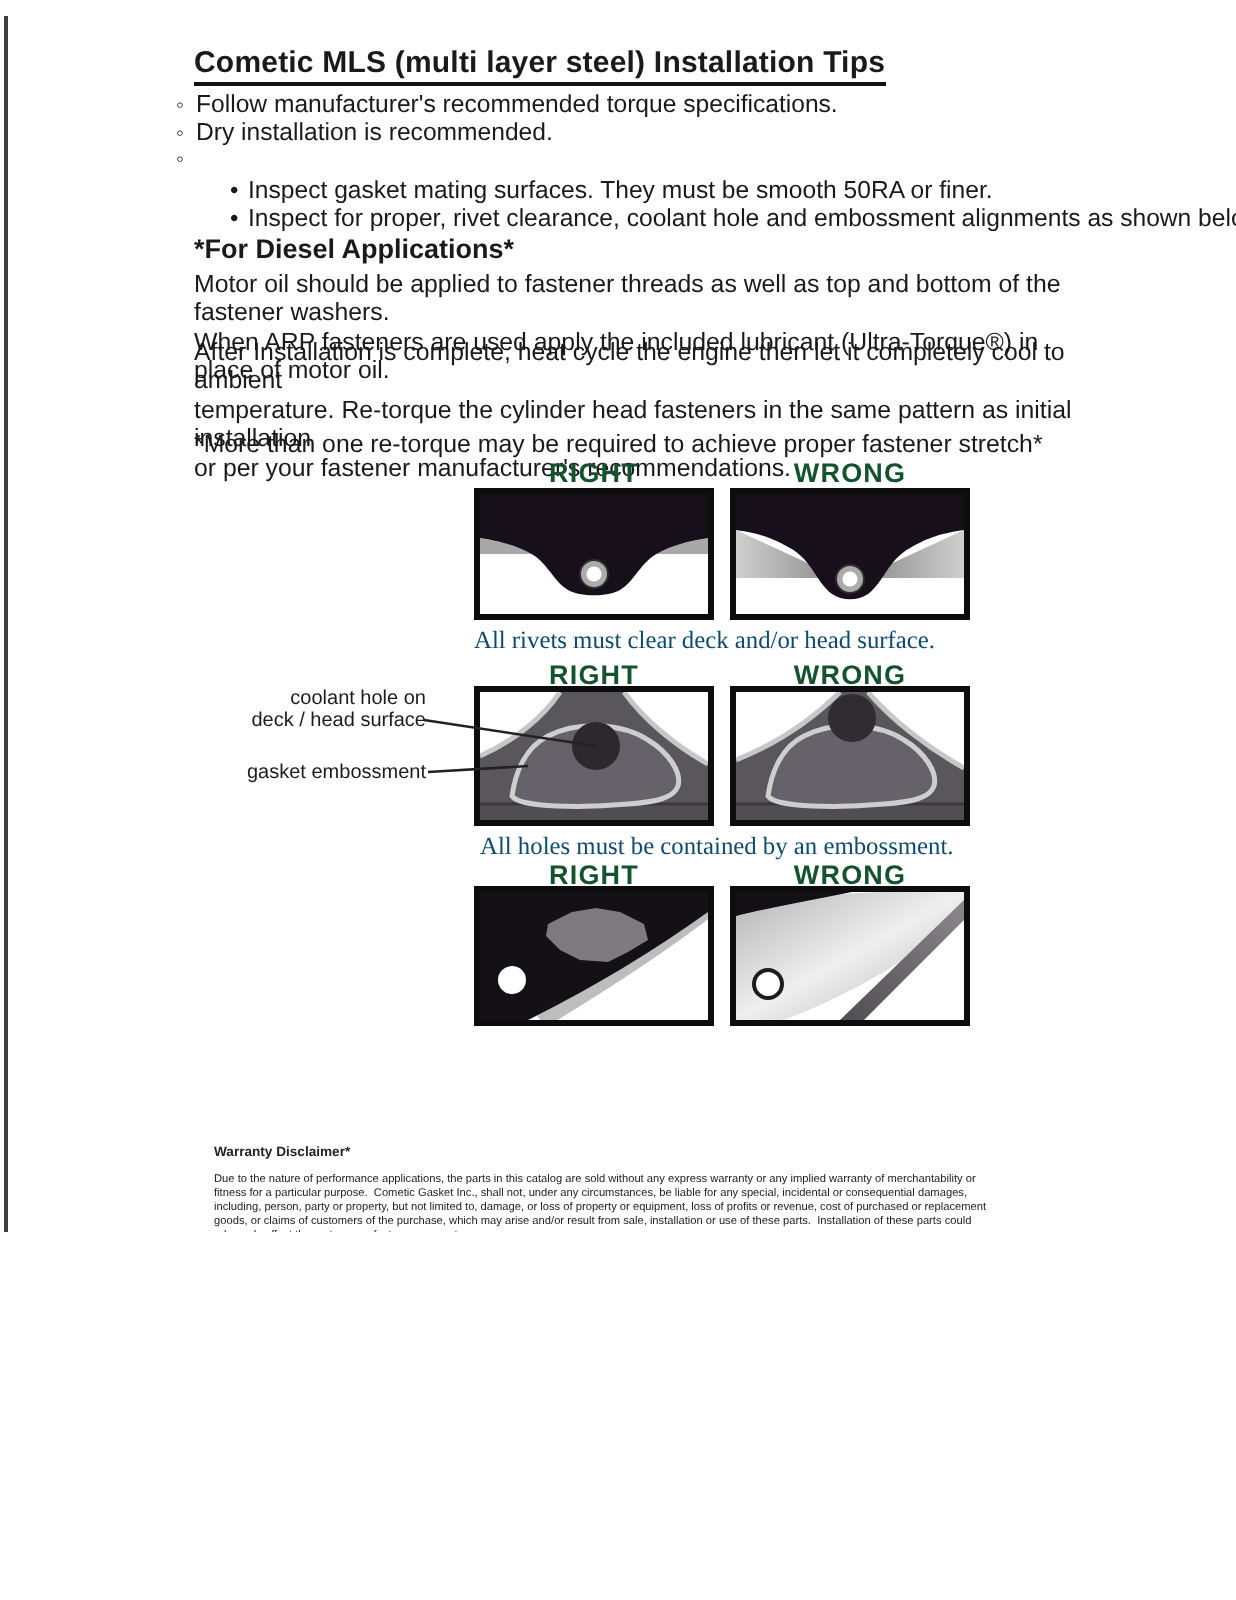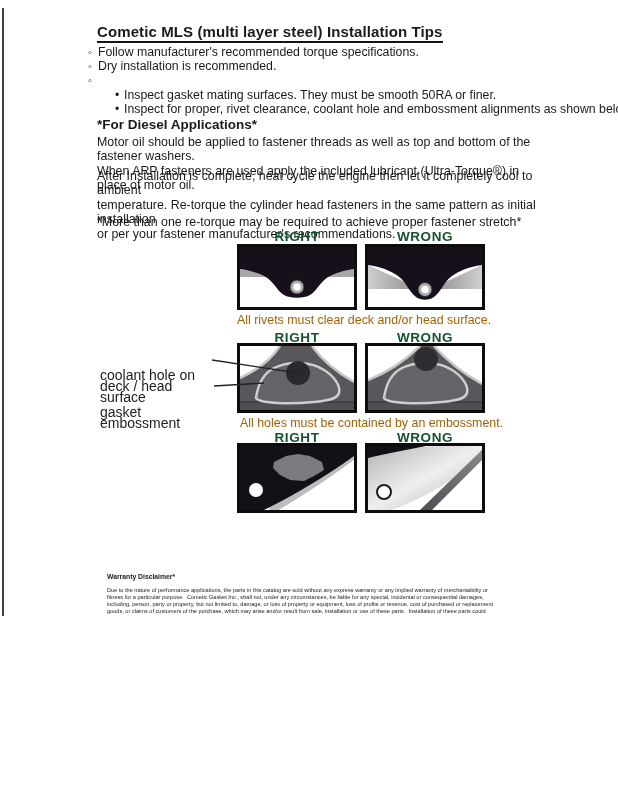--- a/index.html
+++ b/index.html
@@ -21,23 +21,23 @@
   .b-row.sub .marker { width:9px; font-size:12px; }
 
   .h2 { position:absolute; left:97px; top:117px; font-size:13.5px; font-weight:bold; }
   .para { position:absolute; left:97px; width:450px; font-size:12.4px; line-height:14.4px; white-space:pre-line; }
   .p1 { top:135px; }
   .p2 { top:169px; }
   .note { top:215px; }
 
   .diag-label { position:absolute; width:120px; text-align:center; font-size:13.5px; font-weight:600; letter-spacing:0.6px; color:#14532d; }
   .diag-box { position:absolute; width:120px; border:3px solid #0d0d0d; background:#fff; line-height:0; }
-  .caption { position:absolute; font-size:12.4px; line-height:13.5px; white-space:pre-line; color:#a16207; }
-
-  .side-label { position:absolute; left:100px; width:113px; text-align:left; font-size:14px; line-height:11px; white-space:pre-line; color:#1c1c1c;margin-top:26px; }
+  .caption { position:absolute; font-size:12.4px; line-height:13.5px; white-space:pre-line; color:#0c4a6e;font-family:Liberation Serif, serif; }
+
+  .side-label { position:absolute; left:100px; width:113px; text-align:right; font-size:10px; line-height:11px; white-space:pre-line; color:#1c1c1c; }
 
   .leaders { position:absolute; left:208px; top:352px; width:100px; height:42px; }
 
   .fineprint { position:absolute; left:107px; top:573px; width:460px; color:#222; }
   .fp-head { font-size:6.8px; font-weight:bold; margin-bottom:7px; }
   .fp-para { font-size:5.6px; line-height:7.1px; white-space:pre; margin-bottom:6px; font-family:"Liberation Sans", sans-serif; }
 
   .page-code { position:absolute; left:388px; top:760px; font-size:13.5px; letter-spacing:0.4px; color:#0f172a;font-family:Liberation Serif, serif; }
 </style>
 </head>

